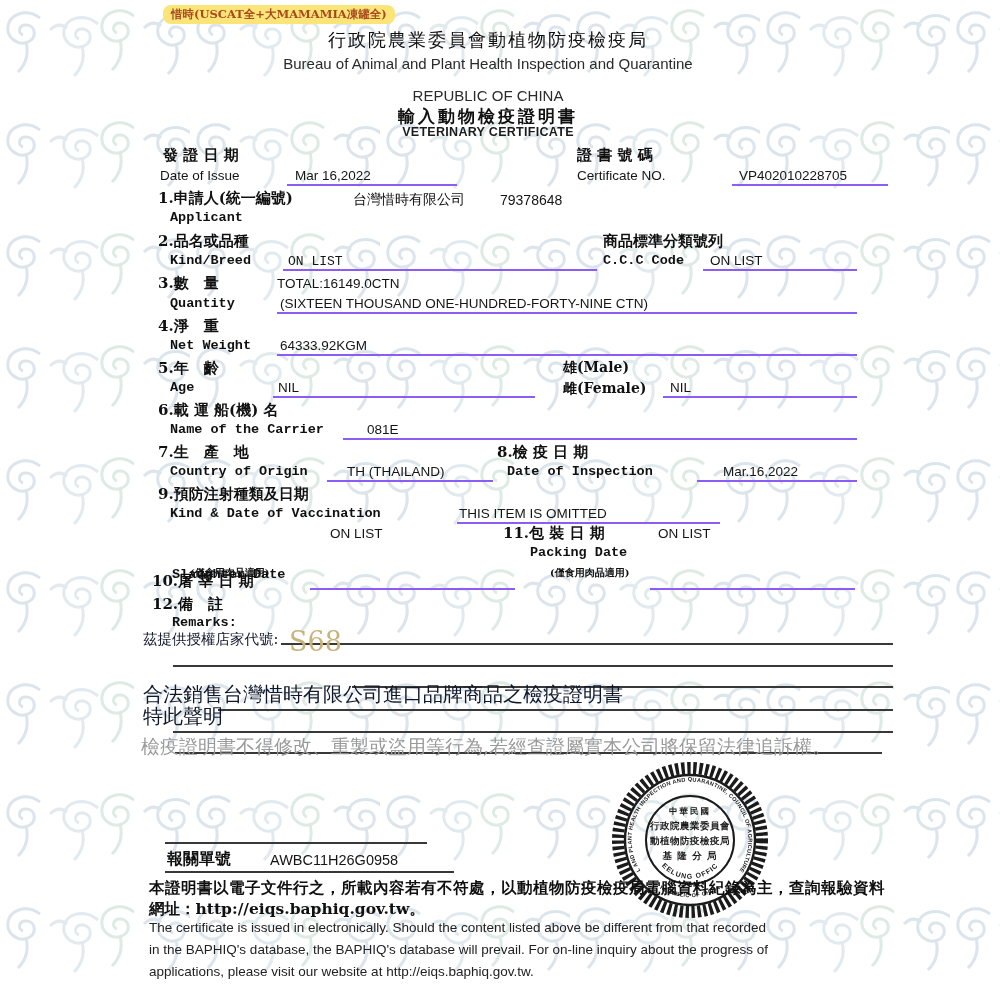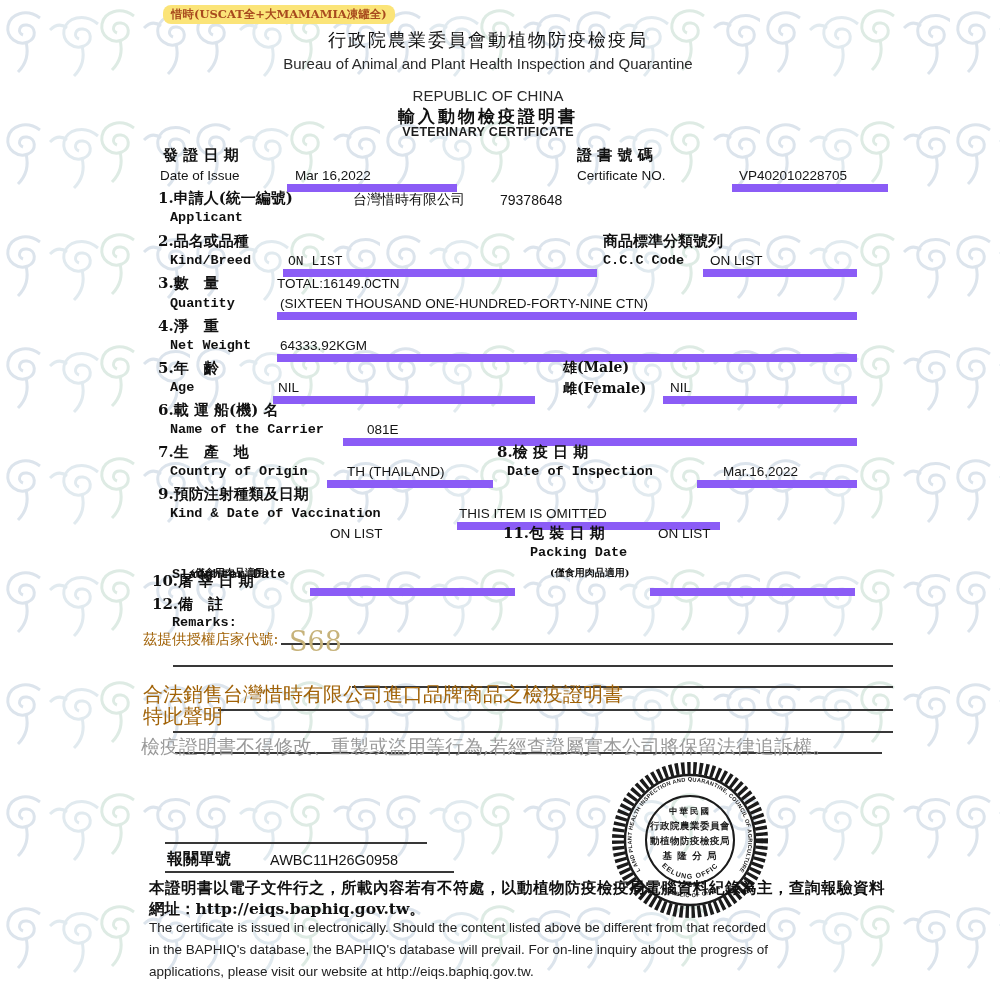--- a/index.html
+++ b/index.html
@@ -4,24 +4,24 @@
 <style>
   html,body{margin:0;padding:0;background:#ffffff;}
   .page{position:relative;width:1000px;height:1000px;background:#fff;overflow:hidden;
         font-family:"Liberation Sans",sans-serif;color:#1c1c1c;}
   .abs{position:absolute;white-space:nowrap;}
   .center{text-align:center;}
   .zh{font-family:"DejaVu Serif",serif;font-weight:bold;font-size:15px;color:#101010;}
   .zhs{font-family:"DejaVu Serif",serif;font-size:14px;color:#101010;}
   .enl{font-family:"Liberation Mono",monospace;font-weight:bold;font-size:13.5px;color:#101010;}
   .sans{font-family:"Liberation Sans",sans-serif;font-size:13.5px;color:#151515;}
-  .fl{position:absolute;border-bottom:8px solid #8b5cf6;height:18px;}
+  .fl{position:absolute;border-bottom:2px solid #8b5cf6;height:18px;}
   .fl .v{display:inline-block;font-size:13.5px;color:#151515;white-space:nowrap;}
   .rule{position:absolute;height:2px;background:#383838;}
-  .g{position:absolute;white-space:nowrap;font-family:"DejaVu Serif",serif;color:#a16207;}
+  .g{position:absolute;white-space:nowrap;font-family:"DejaVu Serif",serif;color:#0f172a;}
   .tag{position:absolute;left:163px;top:5px;background:#fbe478;color:#a84a1e;
        font-size:11.5px;font-weight:bold;padding:2px 8px;border-radius:8px;
        font-family:"DejaVu Serif",serif;}
   .wm{position:absolute;left:0;top:0;z-index:0;}
   .fg{position:absolute;left:0;top:0;width:1000px;height:1000px;z-index:1;}
   .seal{position:absolute;left:609px;top:759px;}
 </style>
 </head>
 <body>
 

